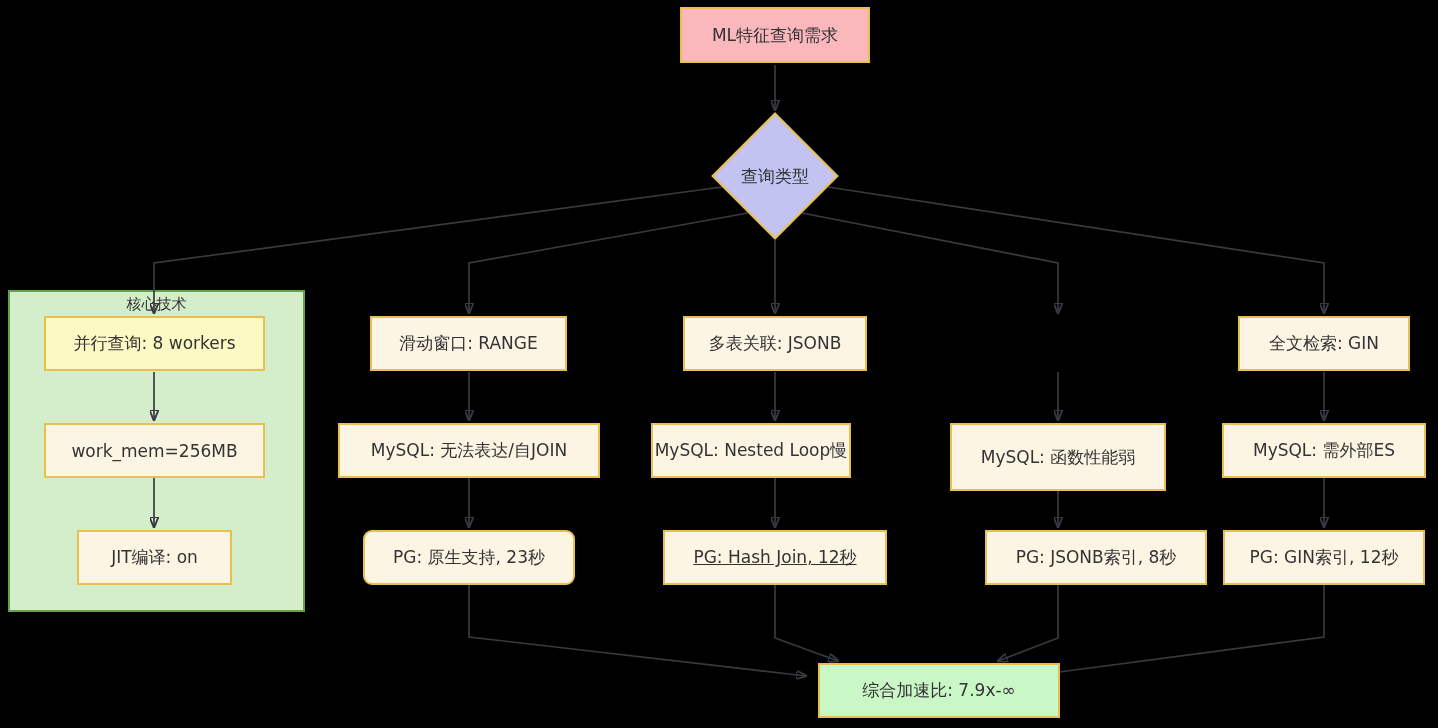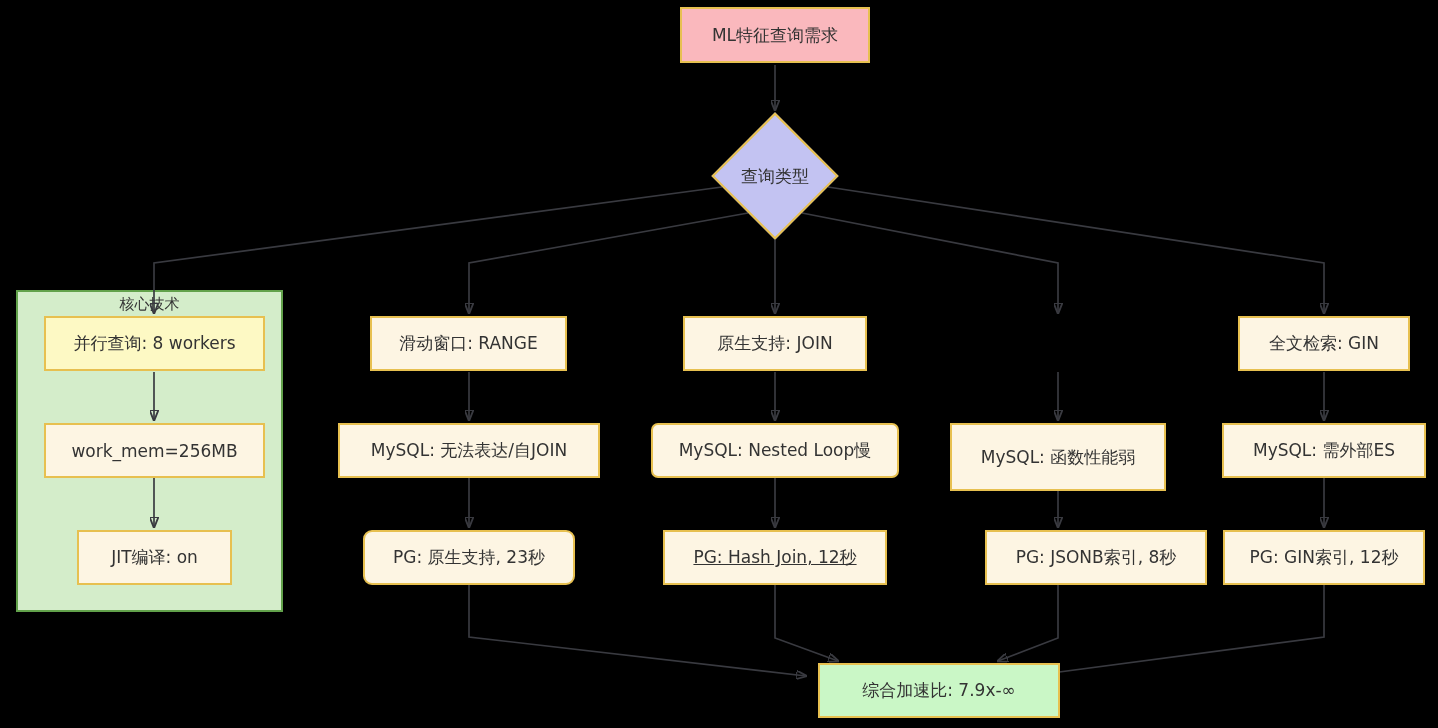--- a/index.html
+++ b/index.html
@@ -43,21 +43,21 @@
   .diamond-label{
     position:absolute;inset:0;display:flex;align-items:center;justify-content:center;
     font-size:17px;color:var(--text-color);white-space:nowrap;
   }
 </style>
 </head>
 <body>
 
 <div class="canvas">
 
-  <div class="cluster" style="left:16px;top:290px;width:267px;height:322px;">
+  <div class="cluster" style="left:8px;top:290px;width:297px;height:322px;">
     <div class="cluster-label">核心技术</div>
   </div>
 
   <svg class="edges" width="1438" height="728">
     <defs>
       <marker id="arrow" viewBox="0 0 10 8" refX="9" refY="4" markerWidth="11" markerHeight="9" markerUnits="userSpaceOnUse" orient="auto">
         <path d="M0,0 L10,4 L0,8 z" fill="#393a40" stroke="none"></path>
       </marker>
     </defs>
     <path d="M775,65 L775,110" marker-end="url(#arrow)"></path>
@@ -107,23 +107,23 @@
     <span>MySQL: 无法表达/自JOIN</span>
   </div>
   <div class="node" style="left:370px;top:316px;width:197px;height:55px;">
     <span>滑动窗口: RANGE</span>
   </div>
   <div class="node" style="left:363px;top:530px;width:212px;height:55px;border-radius:9px;">
     <span>PG: 原生支持, 23秒</span>
   </div>
 
   <div class="node" style="left:683px;top:316px;width:184px;height:55px;">
-    <span>原生支持: JOIN</span>
+    <span>多表关联: JSONB</span>
   </div>
-  <div class="node" style="left:651px;top:423px;width:248px;height:55px;border-radius:7px;">
+  <div class="node" style="left:651px;top:423px;width:200px;height:55px;">
     <span>MySQL: Nested Loop慢</span>
   </div>
   <div class="node" style="left:663px;top:530px;width:224px;height:55px;text-decoration:underline;">
     <span>PG: Hash Join, 12秒</span>
   </div>
 
   <div class="node" style="left:950px;top:423px;width:216px;height:68px;">
     <span>MySQL: 函数性能弱</span>
   </div>
   <div class="node" style="left:947px;top:530px;width:222px;height:55px;margin-left:38px;">

